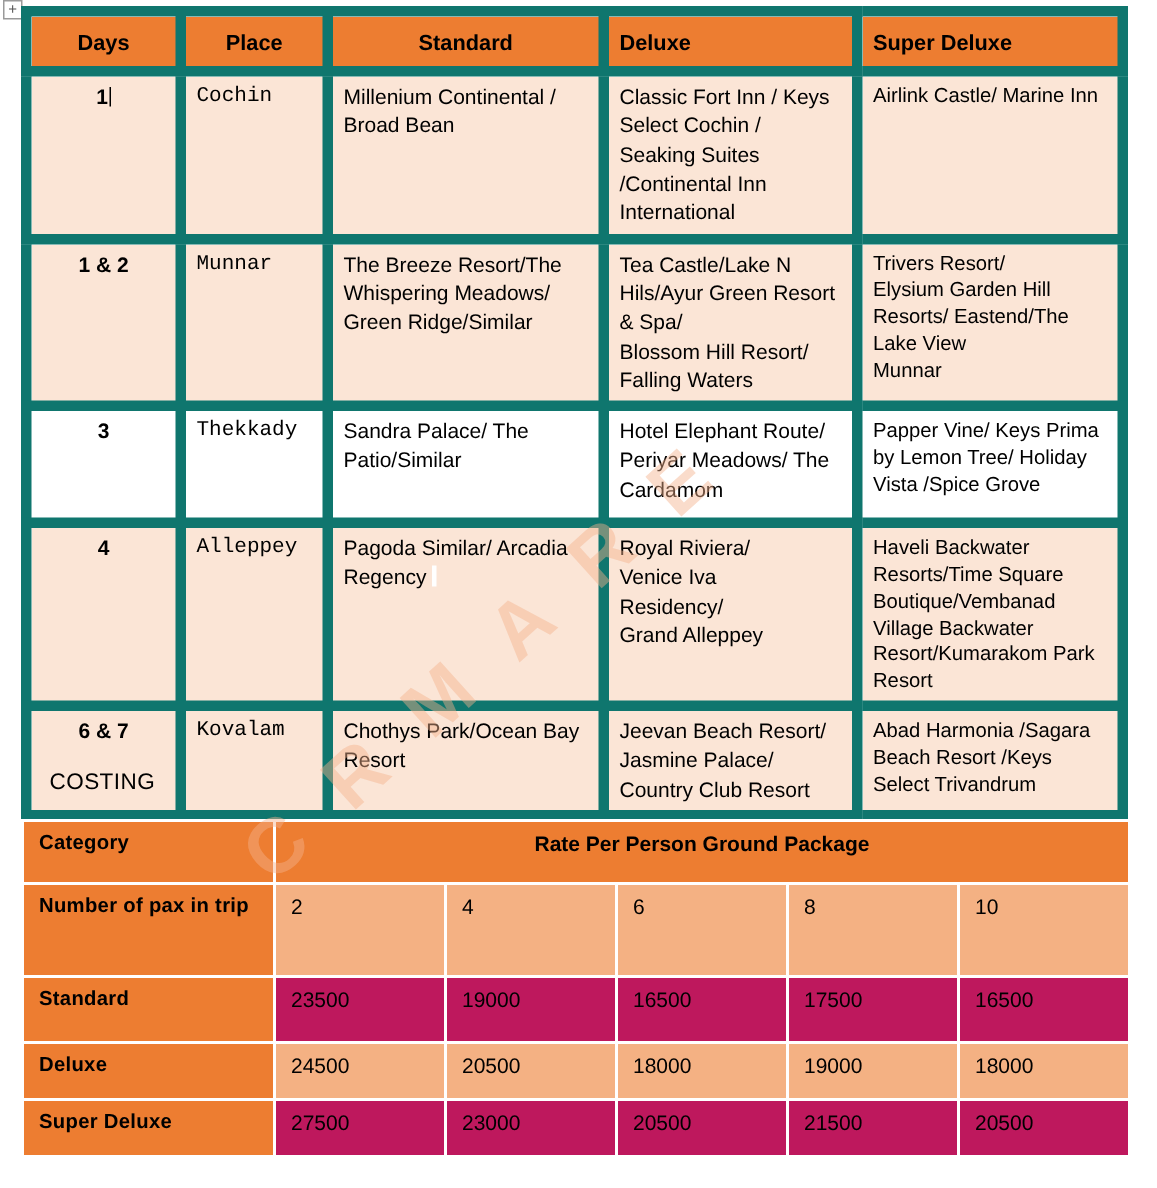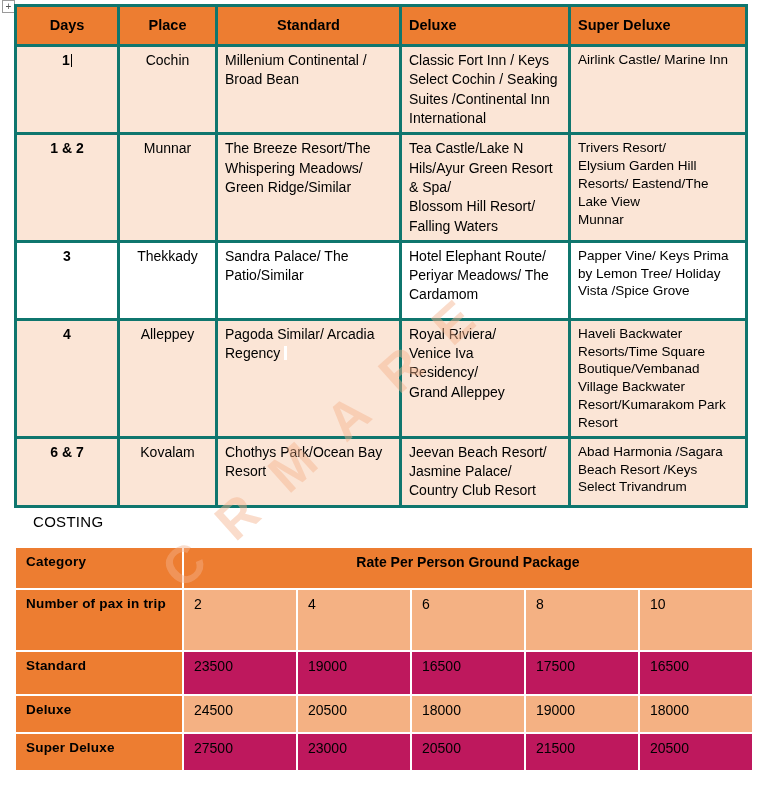--- a/index.html
+++ b/index.html
@@ -25,31 +25,31 @@
     transform:rotate(-42deg);transform-origin:left top;
     font-size:52px;font-weight:bold;letter-spacing:34px;
     color:rgba(243,178,140,0.45);pointer-events:none;z-index:3;white-space:nowrap;
   }
   
   table.hotel{
     position:absolute;left:14px;top:4px;width:731px;border-collapse:collapse;table-layout:fixed;
     font-size:14px;line-height:1.38;z-index:2;
   }
   table.hotel td,table.hotel th{
-    border:3px solid #0f766e;vertical-align:top;padding:4px 7px;box-sizing:border-box;
+    border:7px solid #0f766e;vertical-align:top;padding:4px 7px;box-sizing:border-box;
     overflow:hidden;
   }
   table.hotel th{
     background:#ED7D31;color:#000;font-weight:bold;text-align:center;padding-top:8px;font-size:14.5px;
   }
   table.hotel th.left{text-align:left;}
   .row-peach td{background:#FBE5D6;}
   .row-white td{background:#FFFFFF;}
   td.days{text-align:center;font-weight:bold;padding-top:10px;}
-  td.place{text-align:center;padding-top:10px;}
+  td.place{padding-top:10px;font-family:Liberation Mono, monospace;}
   td.ml{white-space:pre-line;}
   td.sd{font-size:13.5px;line-height:1.32;}
   
   .costing-heading{
     position:absolute;left:33px;top:513px;font-size:15px;font-weight:normal;letter-spacing:0.3px;z-index:2;
   }
   table.costing{
     position:absolute;left:14px;top:546px;border-collapse:separate;border-spacing:2px;
     table-layout:fixed;font-size:14px;z-index:2;background:#fff;
   }

